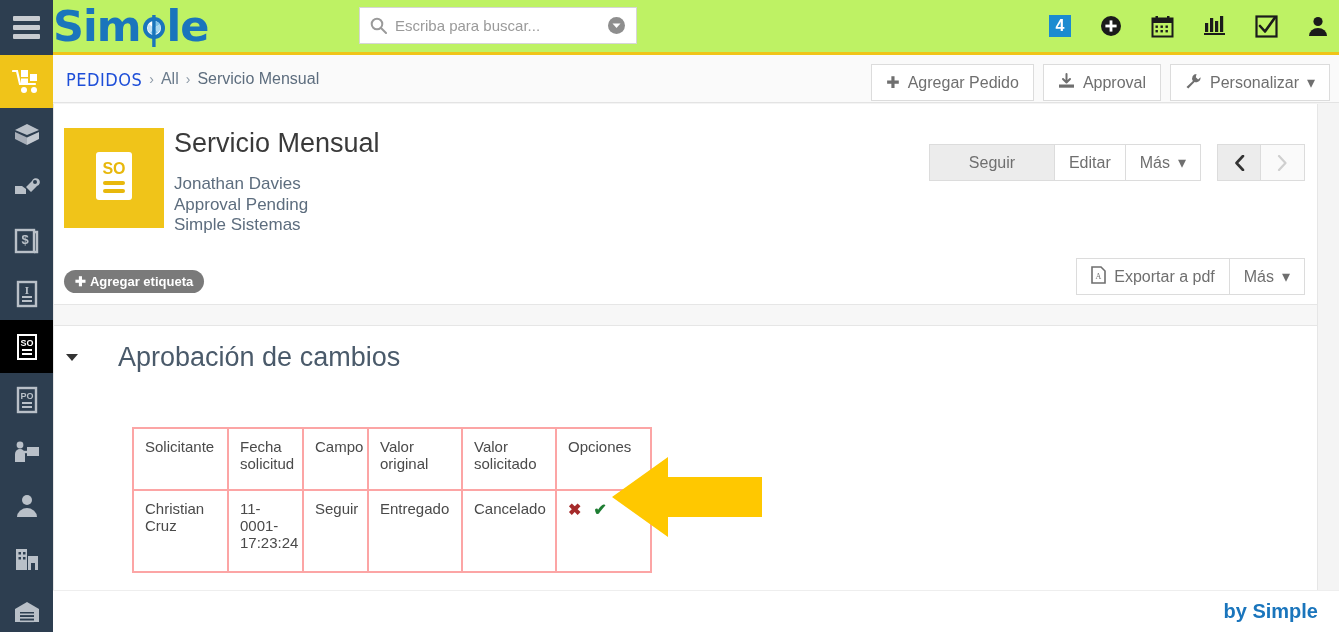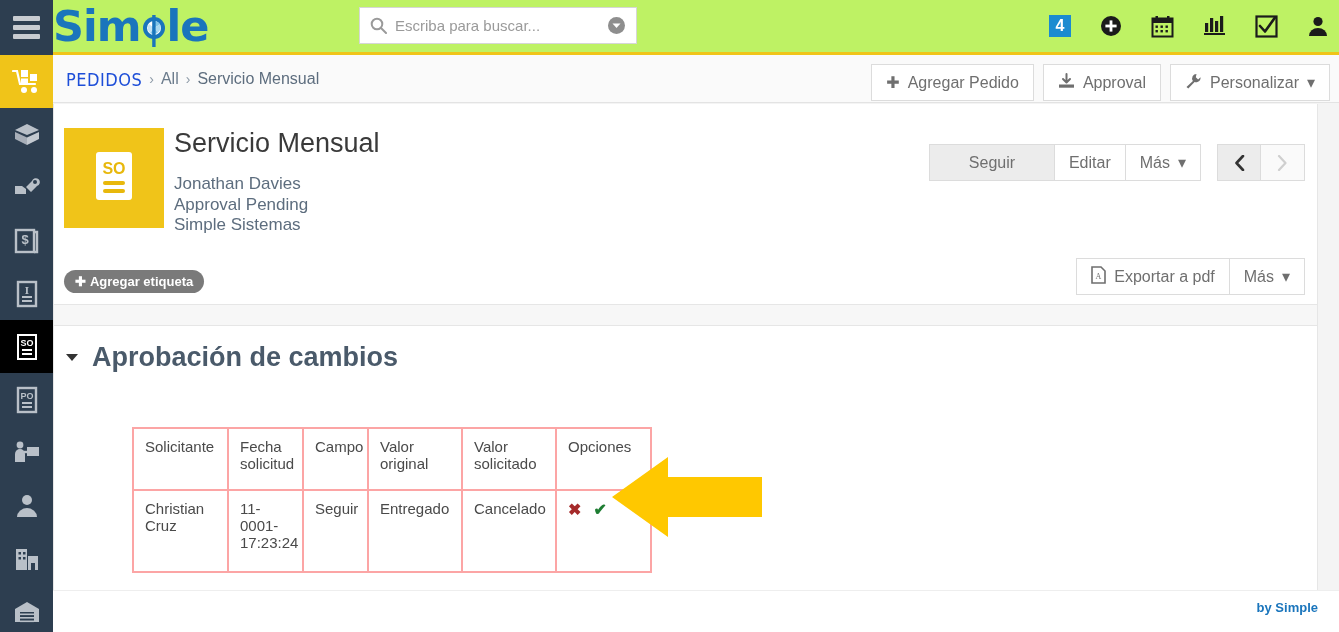--- a/index.html
+++ b/index.html
@@ -151,21 +151,21 @@
   
   .section { position: relative; height: 285px; }
   .sect-head {
     position: absolute; left: 12px; top: 16px;
     display: flex; align-items: center; gap: 14px; cursor: pointer;
   }
   .caret {
     width: 0; height: 0; border-left: 6px solid transparent;
     border-right: 6px solid transparent; border-top: 7px solid #333;
   }
-  .sect-title { font-size: 27px; color: #4a5a6a; font-weight: bold; }
+  .sect-title { font-size: 27px; color: #4a5a6a; font-weight: normal; margin-left: 26px; }
   table.approval {
     position: absolute; left: 78px; top: 101px;
     border-collapse: collapse; width: 518px;
     font-size: 15px; color: #4a4a4a; table-layout: fixed;
   }
   table.approval th, table.approval td {
     border: 2px solid #fca5a5; text-align: left; vertical-align: top;
     padding: 9px 11px; font-weight: normal;
   }
   table.approval thead th { height: 62px; }
@@ -179,21 +179,21 @@
   
   .arrow { position: absolute; left: 612px; top: 457px; pointer-events: none; }
 
   
   .footer {
     position: absolute; left: 53px; bottom: 0; right: 0; height: 42px;
     background: #ffffff; border-top: 1px solid #eee;
   }
   .by-simple {
     position: absolute; right: 21px; top: 9px;
-    font-size: 13px; font-weight: bold; color: #1a75bc; cursor: pointer;
+    font-size: 20px; font-weight: bold; color: #1a75bc; cursor: pointer;
   }
 </style>
 </head>
 <body>
 
 <div id="app">
 
   <div class="sidebar">
     <div class="hamburger">
       <span></span>

